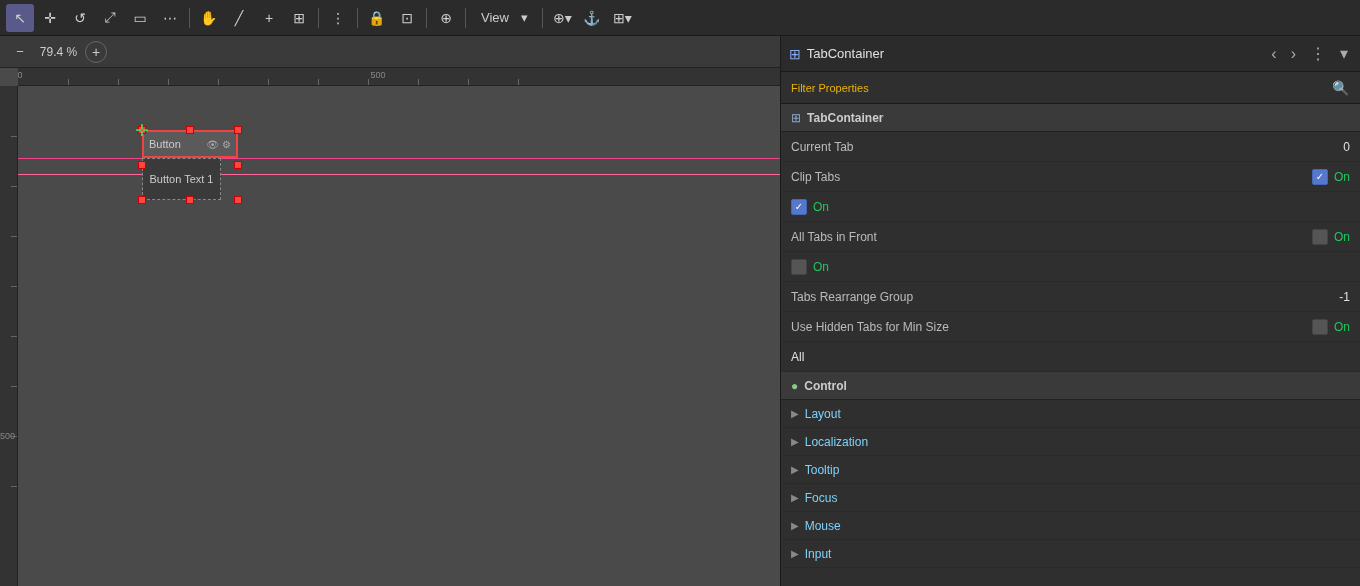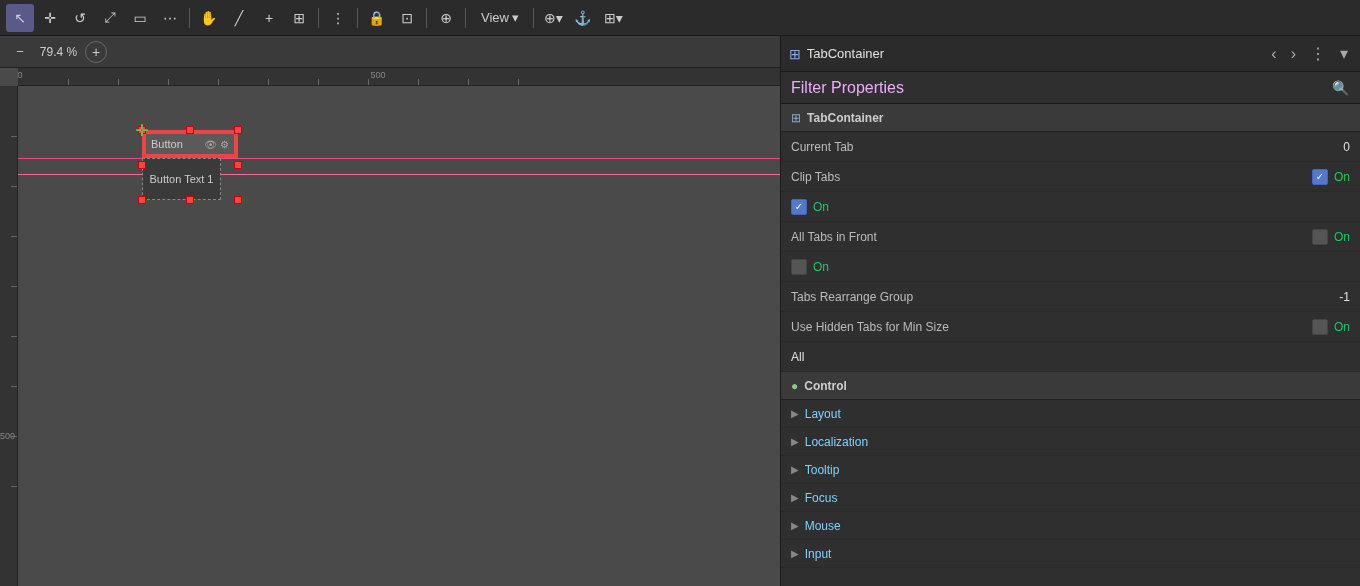--- a/index.html
+++ b/index.html
@@ -25,21 +25,21 @@
       cursor: pointer;
       display: flex; align-items: center; justify-content: center;
       font-size: 14px;
     }
     .toolbar-btn.active { background: #5a5a8a; }
     .toolbar-sep { width: 1px; height: 20px; background: #555; margin: 0 3px; }
     .toolbar-view-btn {
       padding: 0 10px; height: 28px;
       background: transparent; border: none; border-radius: 3px;
       color: #ccc; cursor: pointer; font-size: 13px;
-      display: flex; align-items: center; gap: 3px;
+      display: flex; align-items: center; gap: 12px;
     }
 
     
     .main-area {
       display: flex;
       flex: 1;
       overflow: hidden;
     }
 
     
@@ -100,21 +100,21 @@
       top: 40px; left: 100px;
       width: 105px; height: 90px;
     }
 
     
     .button-node {
       position: absolute;
       top: 15px; left: 5px;
       width: 95px; height: 30px;
       background: #5a5a5a;
-      border: 4px solid #ef4444;
+      border: 2px solid #ef4444;
       display: flex; align-items: center; justify-content: space-between;
       padding: 0 5px;
       font-size: 11px;
       color: #ccc;
       z-index: 12;
     }
     .button-node-icons { display: flex; gap: 3px; }
     .btn-ico { font-size: 10px; cursor: pointer; opacity: 0.7; }
 
     
@@ -179,21 +179,21 @@
     
     .filter-bar {
       height: 32px;
       background: #2f2f2f;
       border-bottom: 1px solid #1a1a1a;
       display: flex;
       align-items: center;
       padding: 0 10px;
       justify-content: space-between;
     }
-    .filter-label { font-size: 16px; color: #f0abfc; }
+    .filter-label { font-size: 11px; color: #eab308; }
     .filter-search-btn { background: transparent; border: none; color: #aaa; cursor: pointer; font-size: 14px; }
 
     
     .section-header {
       height: 28px;
       background: #3a3a3a;
       display: flex; align-items: center;
       padding: 0 10px;
       gap: 6px;
       border-bottom: 1px solid #222;

